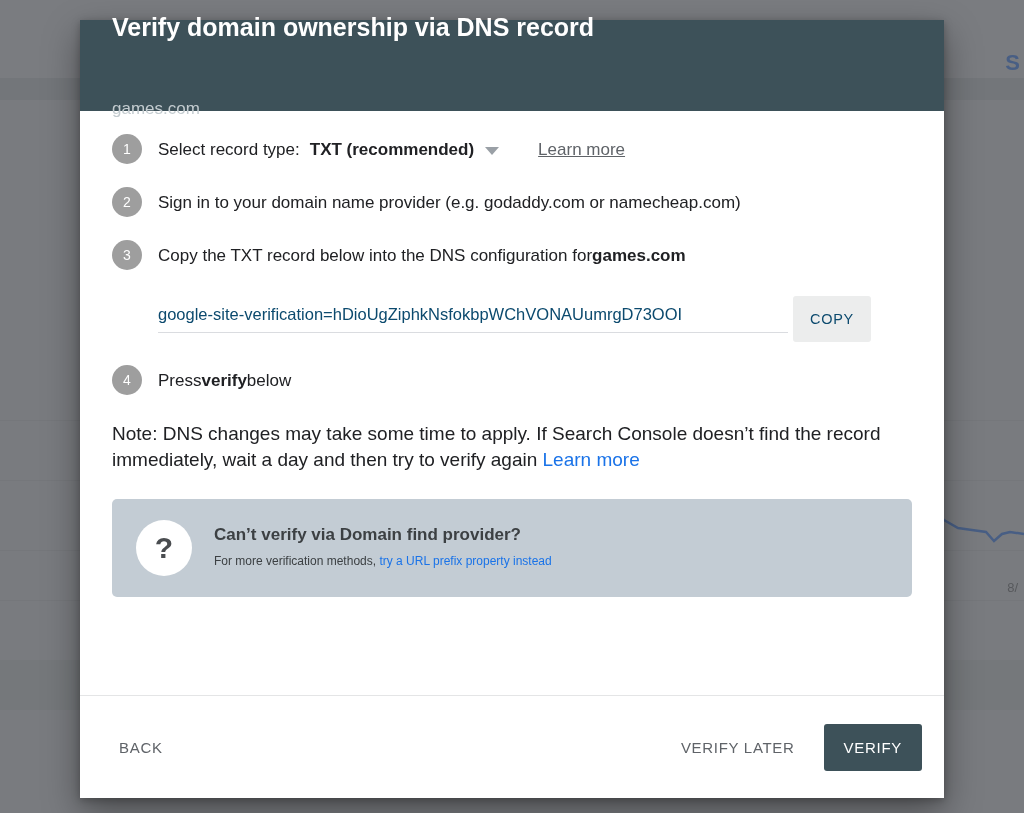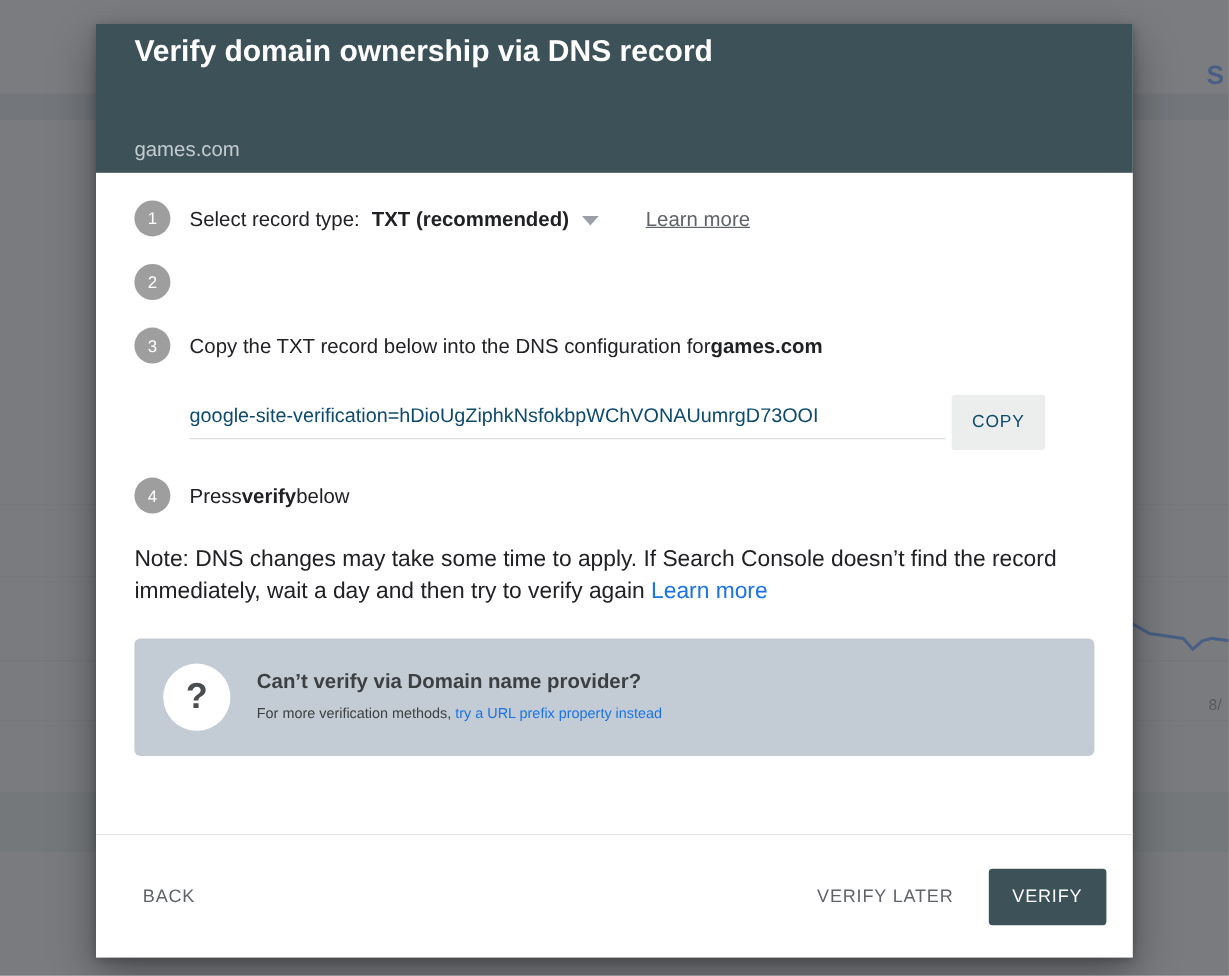--- a/index.html
+++ b/index.html
@@ -60,21 +60,21 @@
     position: absolute;
     left: 80px; top: 20px;
     width: 864px; height: 778px;
     background: #ffffff;
     box-shadow: 0 14px 34px rgba(0,0,0,0.38), 0 2px 8px rgba(0,0,0,0.25);
     display: flex; flex-direction: column;
   }
 
   .modal-header {
     background: #3d5159;
-    height: 124px;
+    height: 91px;
     padding: 12px 32px;
     box-sizing: border-box;
     display: flex; flex-direction: column; justify-content: center; gap: 48px;
   }
   .modal-title {
     font-size: 25px;
     font-weight: bold;
     color: #ffffff;
     line-height: 1.2;
     margin-bottom: 9px;
@@ -293,20 +293,21 @@
         <span class="record-select">
           <span>TXT (recommended)</span>
           <span class="caret"></span>
         </span>
         <span class="learn-grey">Learn more</span>
       </div>
     </div>
 
     <div class="step">
       <div class="step-badge">2</div>
+      <div class="step-text">Sign in to your domain name provider (e.g. godaddy.com or namecheap.com)</div>
     </div>
 
     <div class="step">
       <div class="step-badge">3</div>
       <div class="step-text">
         <span>Copy the TXT record below into the DNS configuration for </span>
           <b>games.com</b>
       </div>
     </div>
 
@@ -324,21 +325,21 @@
       </div>
     </div>
 
     <div class="note">
       <span>Note: DNS changes may take some time to apply. If Search Console doesn’t find the record immediately, wait a day and then try to verify again </span><a>Learn more</a>
     </div>
 
     <div class="infobox">
       <div class="info-icon">?</div>
       <div>
-        <div class="info-title">Can’t verify via Domain name provider?</div>
+        <div class="info-title">Can’t verify via Domain find provider?</div>
         <div class="info-sub">
           <span>For more verification methods, </span><a>try a URL prefix property instead</a>
         </div>
       </div>
     </div>
 
   </div>
 
   <div class="modal-footer">
     <button class="btn-text">BACK</button>

